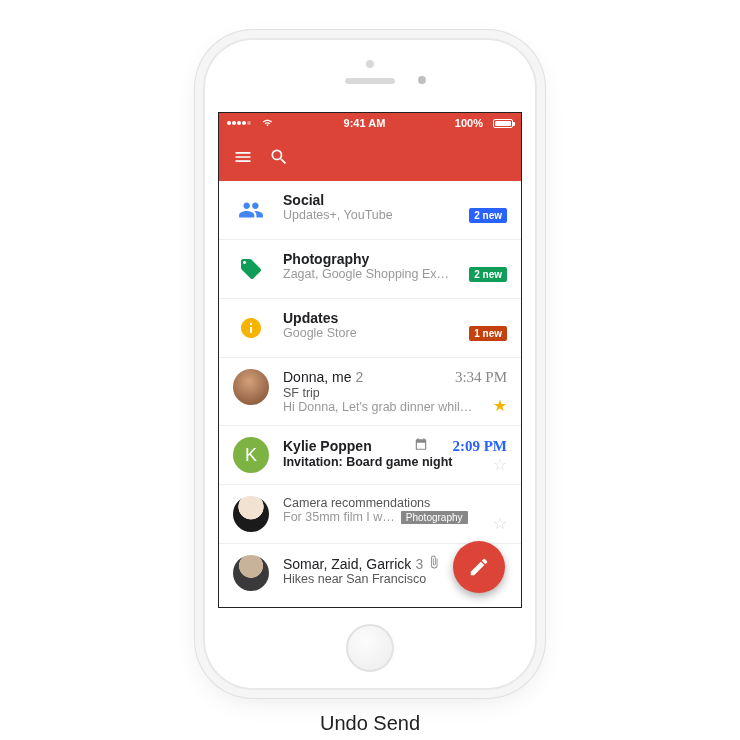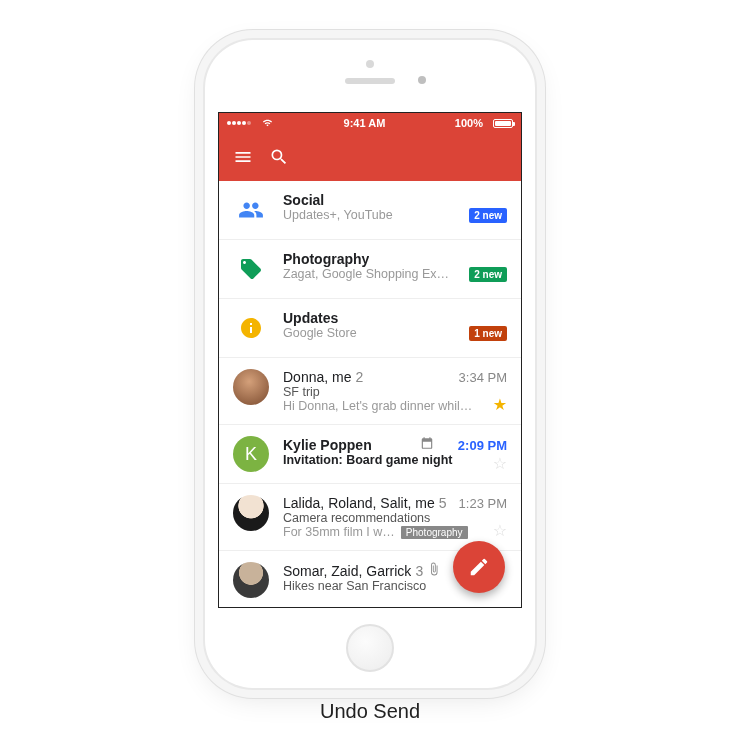--- a/index.html
+++ b/index.html
@@ -68,39 +68,39 @@
   .row {
     display:flex; padding: 11px 14px 11px 14px; gap: 14px; border-bottom: 1px solid #eee;
     position:relative;
   }
   .avatar { width: 36px; height: 36px; border-radius: 50%; flex-shrink:0; display:flex; align-items:center; justify-content:center; color:#fff; font-size:18px; font-weight:500; }
   .col { flex:1; min-width:0; }
   .line1 { display:flex; align-items:baseline; }
   .title { font-size: 14px; color:#202124; font-weight:400; white-space:nowrap; overflow:hidden; text-overflow:ellipsis; }
   .title.bold { font-weight: 700; }
   .count { color:#888; margin-left:4px; font-size:14px; }
-  .time { font-size: 13px; color:#888; margin-left:auto; padding-left:8px; white-space:nowrap; }
+  .time { font-size: 15px; color:#888; margin-left:auto; padding-left:8px; white-space:nowrap;font-family:Liberation Serif, serif; }
   .time.blue { color:#2962ff; font-weight:600; }
   .line2 { font-size: 12.5px; color:#555; white-space:nowrap; overflow:hidden; text-overflow:ellipsis; display:flex; align-items:center; gap:6px; }
   .line2.bold { font-weight:700; color:#202124; }
   .line3 { font-size: 12.5px; color:#999; white-space:nowrap; overflow:hidden; text-overflow:ellipsis; display:flex; align-items:center; gap:6px; }
   .badge { font-size: 10px; padding: 2px 5px; color:#fff; border-radius:2px; font-weight:600; white-space:nowrap; }
   .badge-blue { background:#2962ff; }
   .badge-green { background:#0f9d58; }
   .badge-yellow { background:#c2410c; }
   .badge-right { position:absolute; right:14px; top:27px; }
   .star { position:absolute; right:14px; bottom:10px; color:#ddd; font-size:16px; }
   .star.gold { color:#f4b400; }
   .tag-chip { background:#888; color:#fff; font-size:10px; padding:1px 5px; border-radius:1px; }
   .fab {
     position:absolute; right:16px; bottom:14px; width:52px; height:52px; border-radius:50%;
     background:#db4437; box-shadow:0 4px 8px rgba(0,0,0,0.3);
     display:flex; align-items:center; justify-content:center;
   }
-  .caption { margin-top: 12px; font-size: 20px; color:#222; text-align:center; }
+  .caption { margin-top: 24px; font-size: 20px; color:#222; text-align:center; }
   .clip { display:inline-flex; color:#888; }
   .cal-ic { display:inline-flex; color:#888; }
 </style>
 </head>
 <body>
 
 <div class="phone">
   <div class="phone-top">
     <div class="sensor"></div>
     <div class="speaker"></div>
@@ -232,25 +232,20 @@
           <div class="line2 bold">
               <span>Invitation: Board game night</span>
             </div>
         </div>
         <span class="star">☆</span>
       </div>
 
       <div class="row">
         <div class="avatar" style="background:radial-gradient(circle at 50% 30%, #f2e2d2 40%, #1a1a1a 42%)"></div>
         <div class="col">
-          <div class="line1">
-            <span class="title">Lalida, Roland, Salit, me</span>
-            <span class="count">5</span>
-            <span class="time">1:23 PM</span>
-          </div>
           <div class="line2">
               <span>Camera recommendations</span>
             </div>
           <div class="line3">
             <span>For 35mm film I w…</span>
             <span class="tag-chip">Photography</span>
           </div>
         </div>
         <span class="star">☆</span>
       </div>

